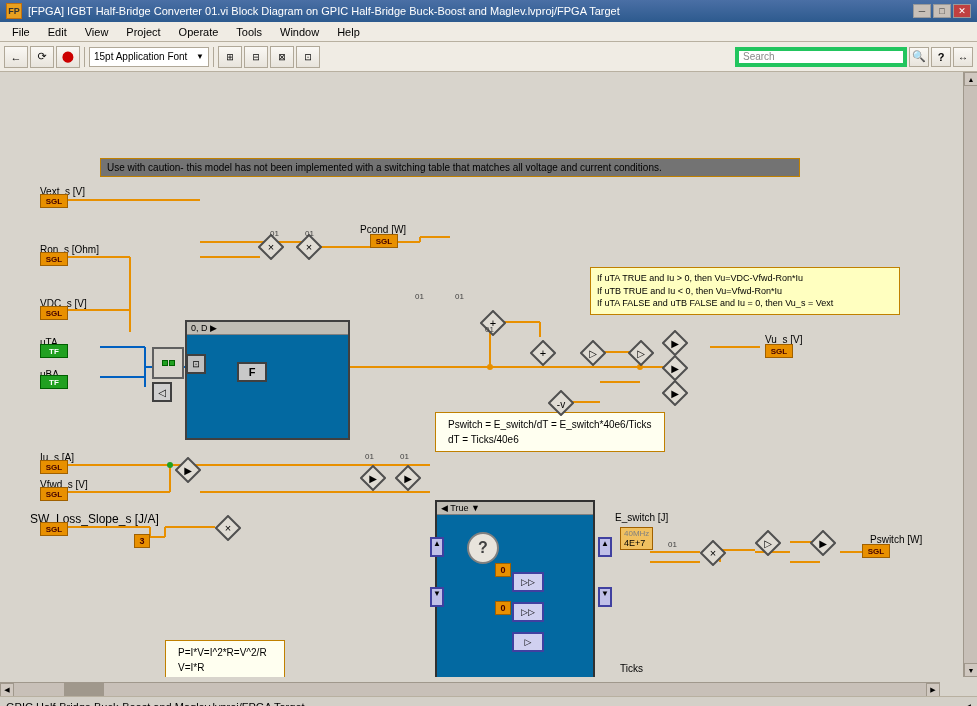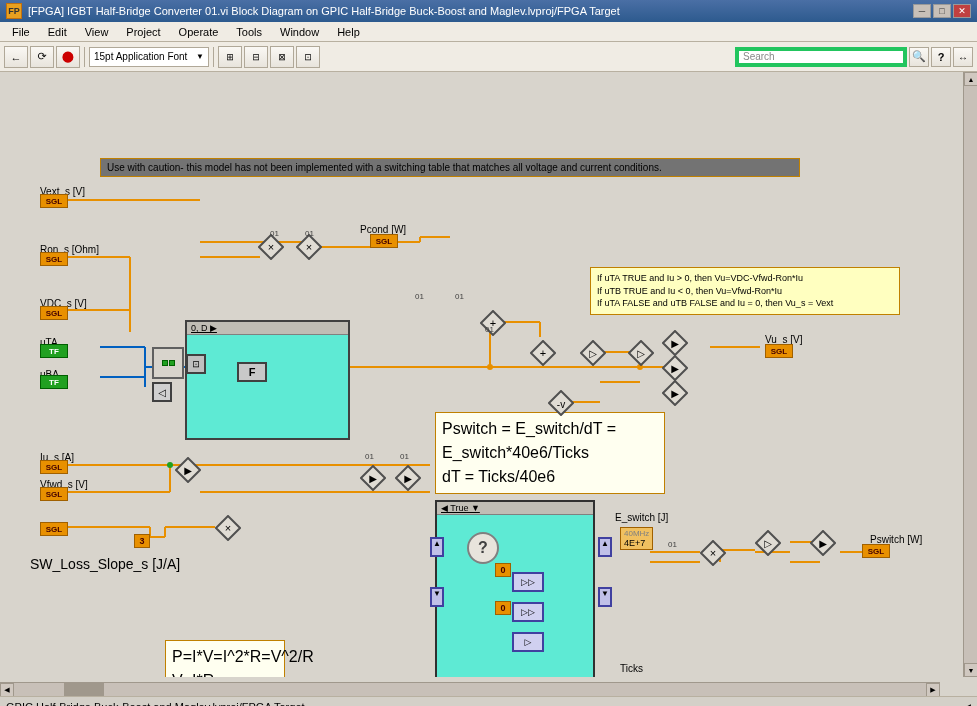--- a/index.html
+++ b/index.html
@@ -302,30 +302,29 @@
       font-size: 10px;
       color: #000;
       line-height: 1.4;
     }
 
     
     .formula-box {
       position: absolute;
       border: 1px solid #c08000;
       background: #fffff0;
-      padding: 4px 6px;
-      font-size: 16px;
+      padding: 4px 12px;
+      font-size: 10px;
       color: #000;
       line-height: 1.5;
     }
     .lv-case-struct {
       position: absolute;
       border: 2px solid #404040;
-      background: #5eead4;
-      text-decoration: underline;
+      background: #0369a1;
     }
     .lv-case-header {
       background: #c0bdb5;
       border-bottom: 1px solid #808080;
       font-size: 10px;
       padding: 1px 4px;
       display: flex;
       align-items: center;
       gap: 2px;
     }
@@ -552,21 +551,21 @@
     <div class="lv-label" style="top:380px; left:40px;">Iu_s [A]</div>
     <div class="lv-terminal lv-terminal-sgl" style="top:388px; left:40px;">
       <span>SGL</span>
     </div>
 
     <div class="lv-label" style="top:407px; left:40px;">Vfwd_s [V]</div>
     <div class="lv-terminal lv-terminal-sgl" style="top:415px; left:40px;">
       <span>SGL</span>
     </div>
 
-    <div class="lv-label" style="top:440px; left:30px; font-size:14px;margin-top:44px;">SW_Loss_Slope_s [J/A]</div>
+    <div class="lv-label" style="top:440px; left:30px; font-size:12px;">SW_Loss_Slope_s [J/A]</div>
     <div class="lv-terminal lv-terminal-sgl" style="top:450px; left:40px;">
       <span>SGL</span>
     </div>
 
     <div class="lv-label" style="top:152px; left:360px;">Pcond [W]</div>
     <div class="lv-terminal lv-terminal-sgl" style="top:162px; left:370px;">
       <span>SGL</span>
     </div>
 
     <div class="comment-box" style="top:195px; left:590px; width:310px; font-size:9px;">

